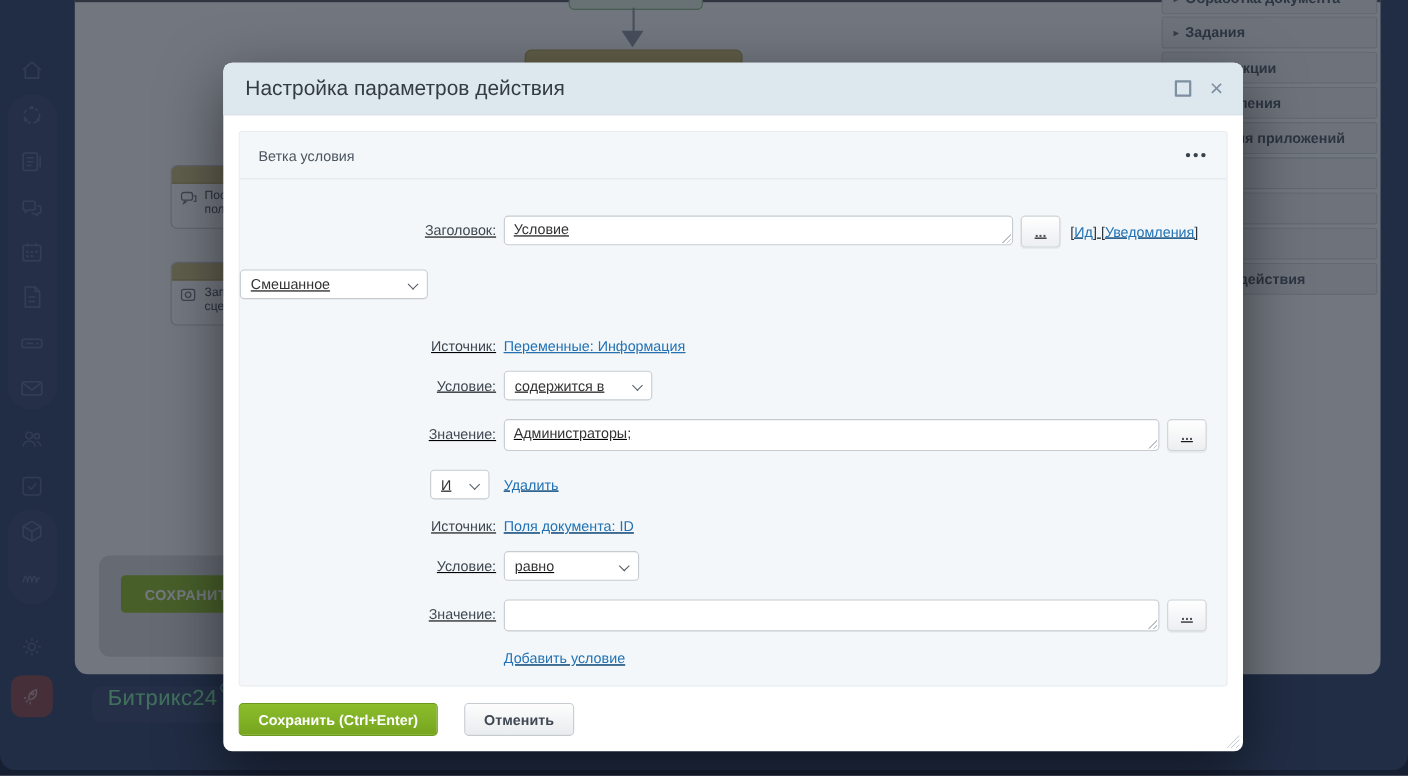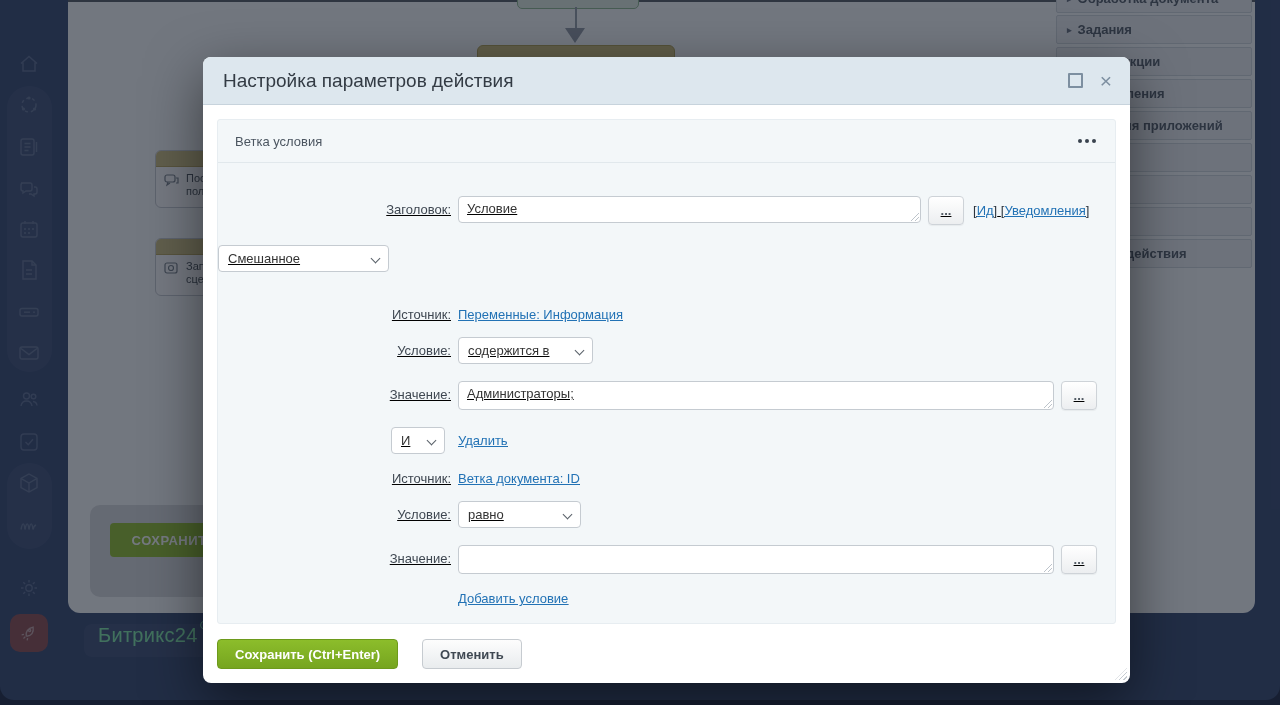--- a/index.html
+++ b/index.html
@@ -344,21 +344,21 @@
         <div class="frow mb12 joiner">
           <div class="bx-select" style="width:54px;">
             <span>И</span>
               <span class="chev"></span>
           </div>
           <a class="lnk" style="margin-left:13px;line-height:27px;">Удалить</a>
         </div>
 
         <div class="frow mb13 linkrow">
           <div class="flabel" style="line-height:18px;">Источник:</div>
-          <a class="lnk">Ветка документа: ID</a>
+          <a class="lnk">Поля документа: ID</a>
         </div>
         <div class="frow mb18">
           <div class="flabel">Условие:</div>
           <div class="bx-select" style="width:123px;">
             <span>равно</span>
               <span class="chev"></span>
           </div>
         </div>
         <div class="frow mb18">
           <div class="flabel">Значение:</div>

